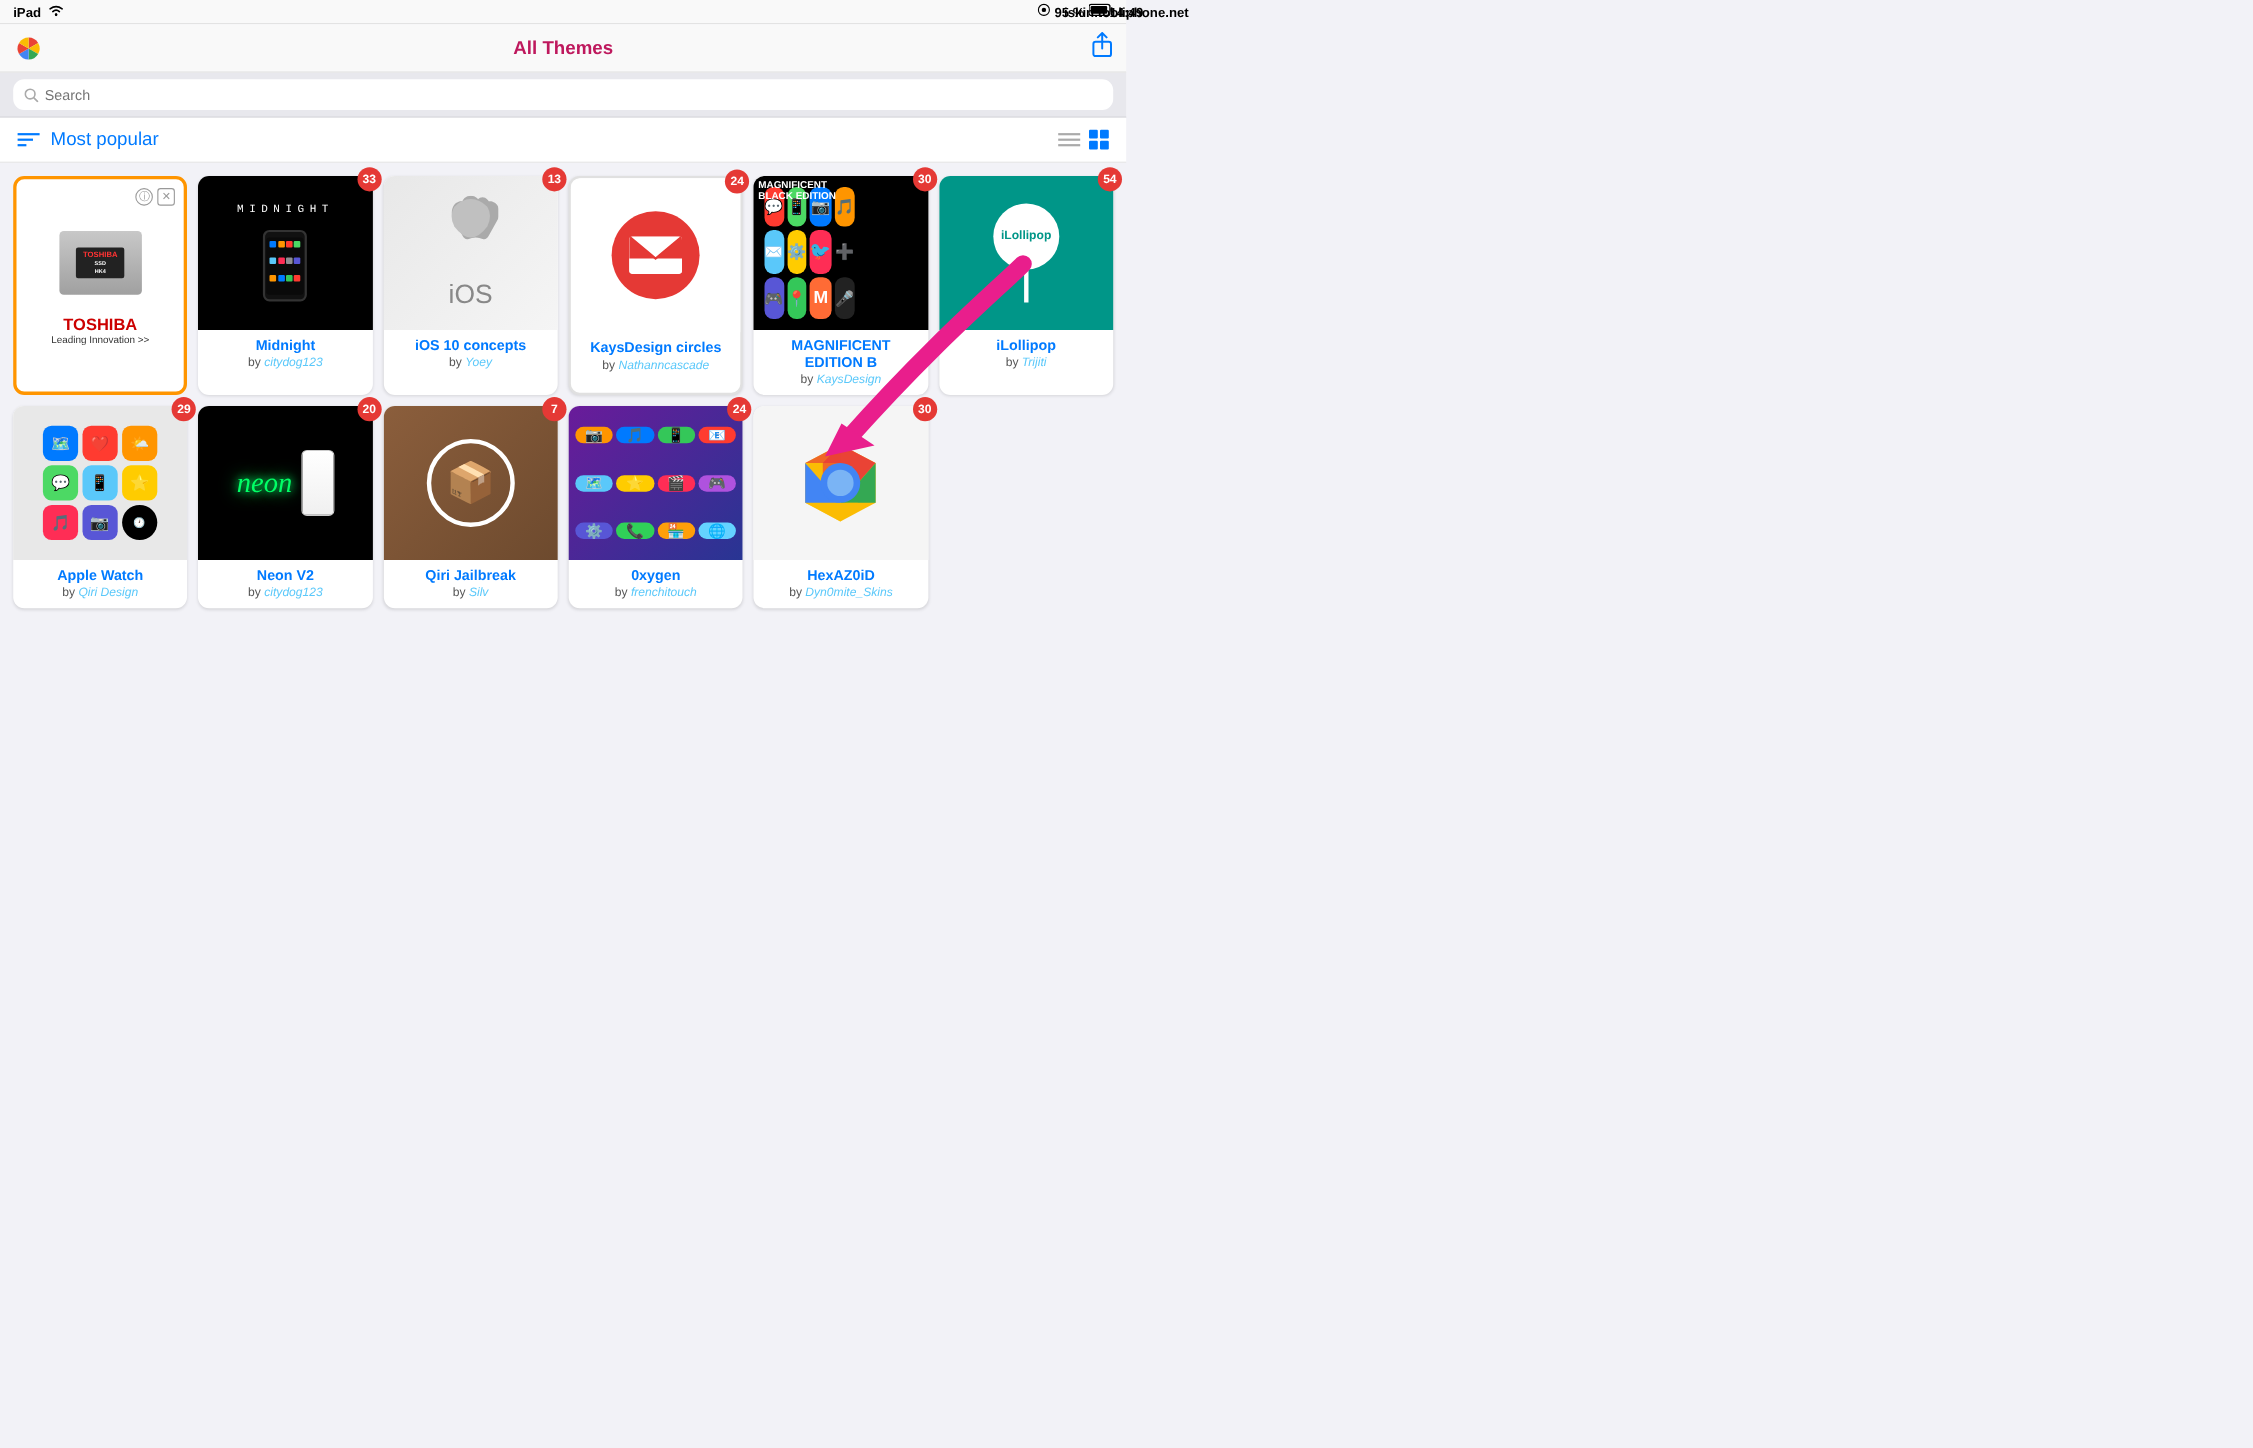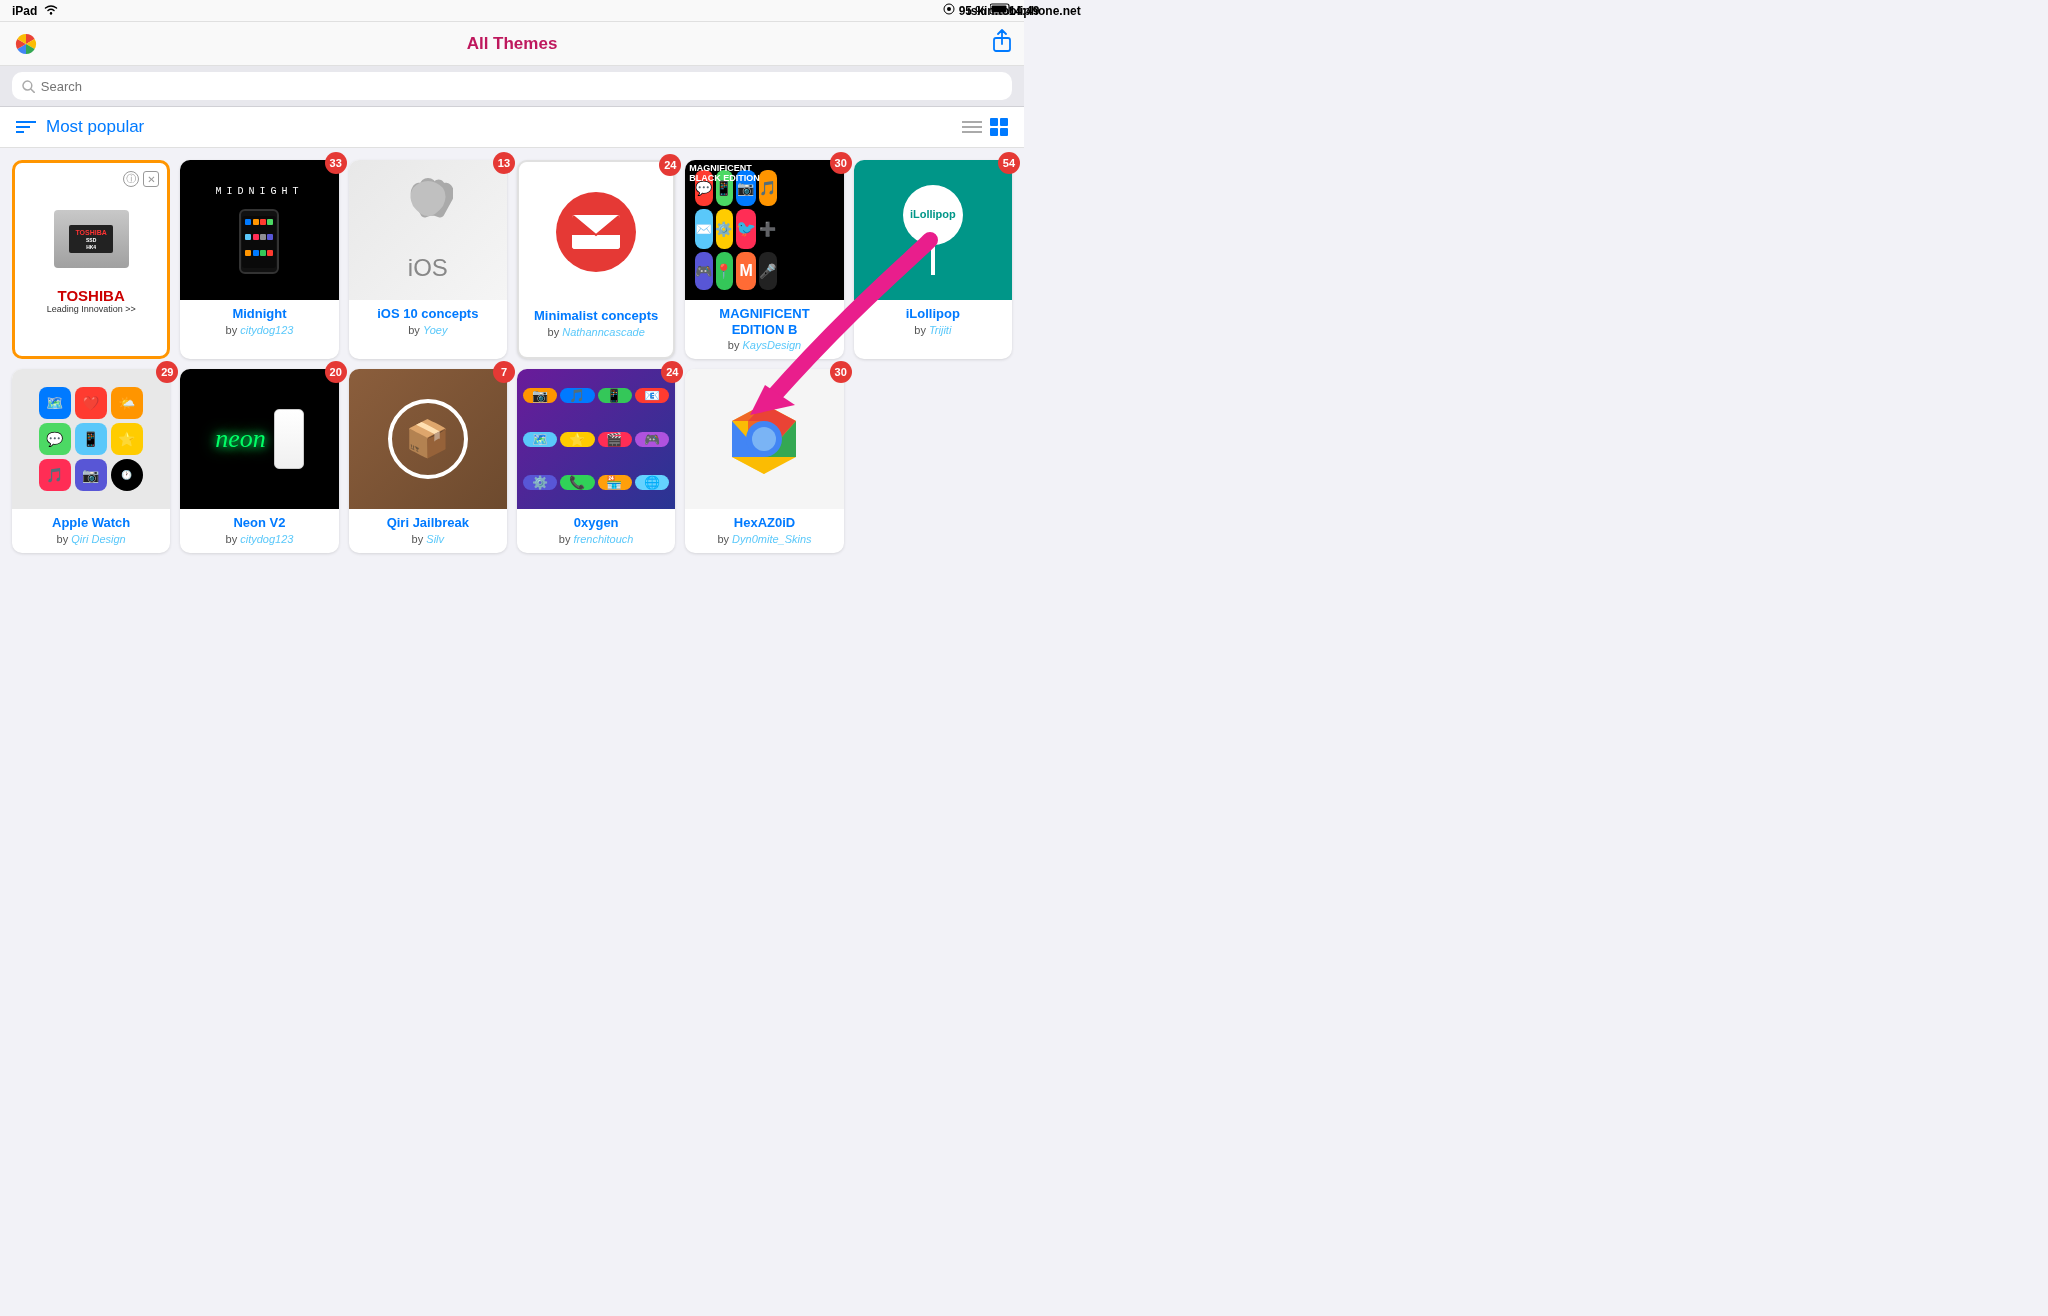--- a/index.html
+++ b/index.html
@@ -648,21 +648,21 @@
         <div class="mail-icon">
           <div class="mail-envelope">
             <svg width="48" height="34" viewBox="0 0 48 34">
               <rect width="48" height="34" fill="#fff" rx="2"></rect>
               <polyline points="0,0 24,20 48,0" stroke="#e53935" stroke-width="2" fill="none"></polyline>
             </svg>
           </div>
         </div>
       </div>
       <div class="theme-info">
-        <div class="theme-name">Minimalist concepts</div>
+        <div class="theme-name">KaysDesign circles</div>
         <div class="theme-author">by <span class="theme-author-link">Nathanncascade</span></div>
       </div>
     </div>
 
     <div class="theme-card">
       <div class="badge">30</div>
       <div class="theme-image magnificent-bg" style="height:140px;">
         <div style="display:grid;grid-template-columns:repeat(4,1fr);gap:3px;width:100%;height:100%;padding:6px;">
           <div style="background:#ff3b30;border-radius:8px;display:flex;align-items:center;justify-content:center;font-size:14px;">💬</div>
           <div style="background:#4cd964;border-radius:8px;display:flex;align-items:center;justify-content:center;font-size:14px;">📱</div>

